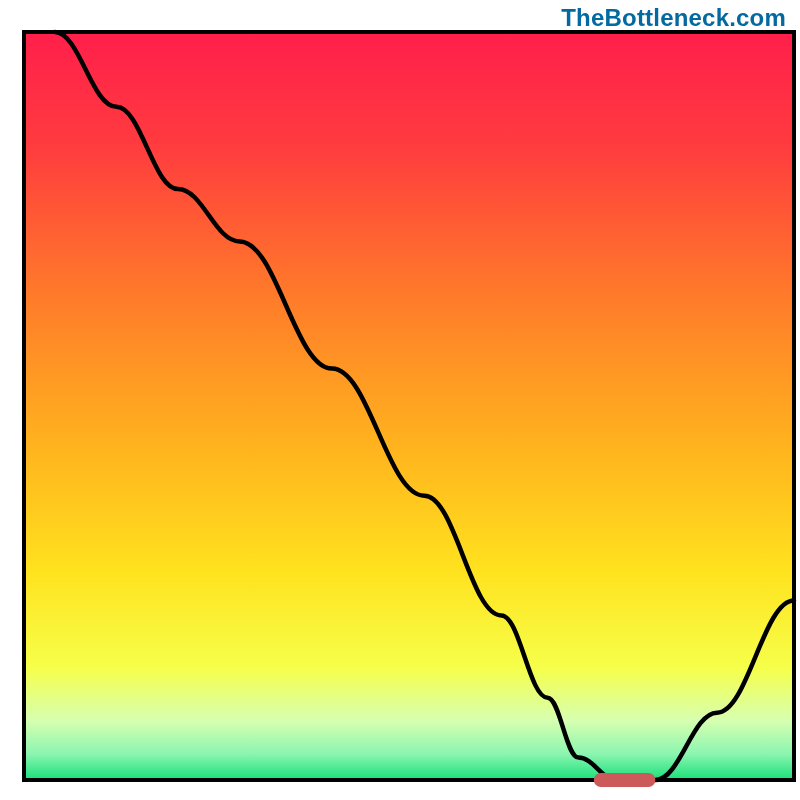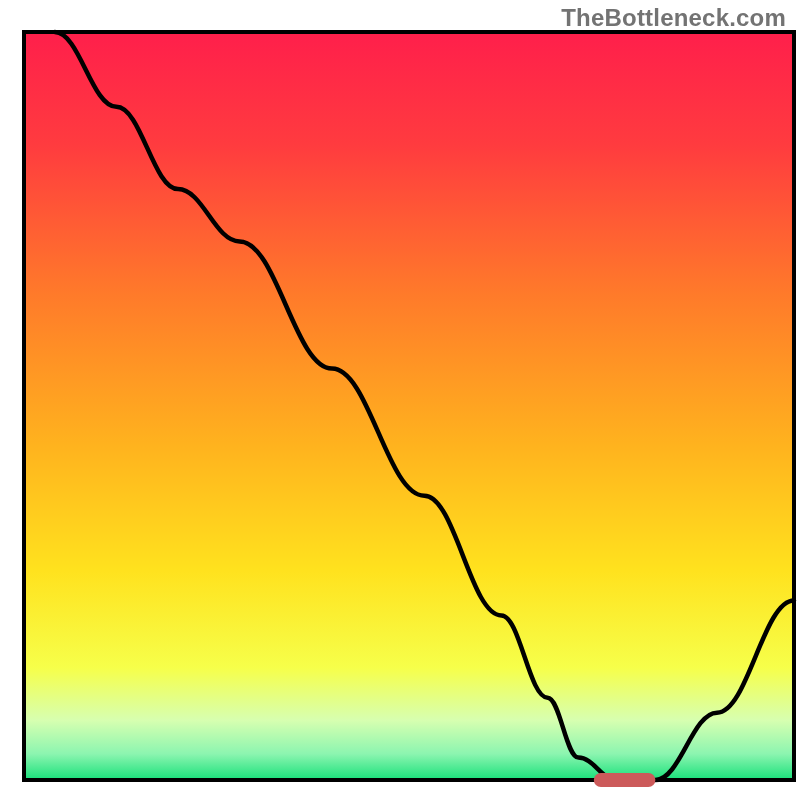--- a/index.html
+++ b/index.html
@@ -15,21 +15,21 @@
     position: relative;
     width: 800px;
     height: 800px;
   }
   .watermark {
     position: absolute;
     top: 4px;
     right: 14px;
     font-size: 24px;
     font-weight: 600;
-    color: #737373;
+    color: #0369a1;
     letter-spacing: 0.2px;
   }
   svg {
     display: block;
   }
 </style>
 </head>
 <body>
 
 <div class="stage">

